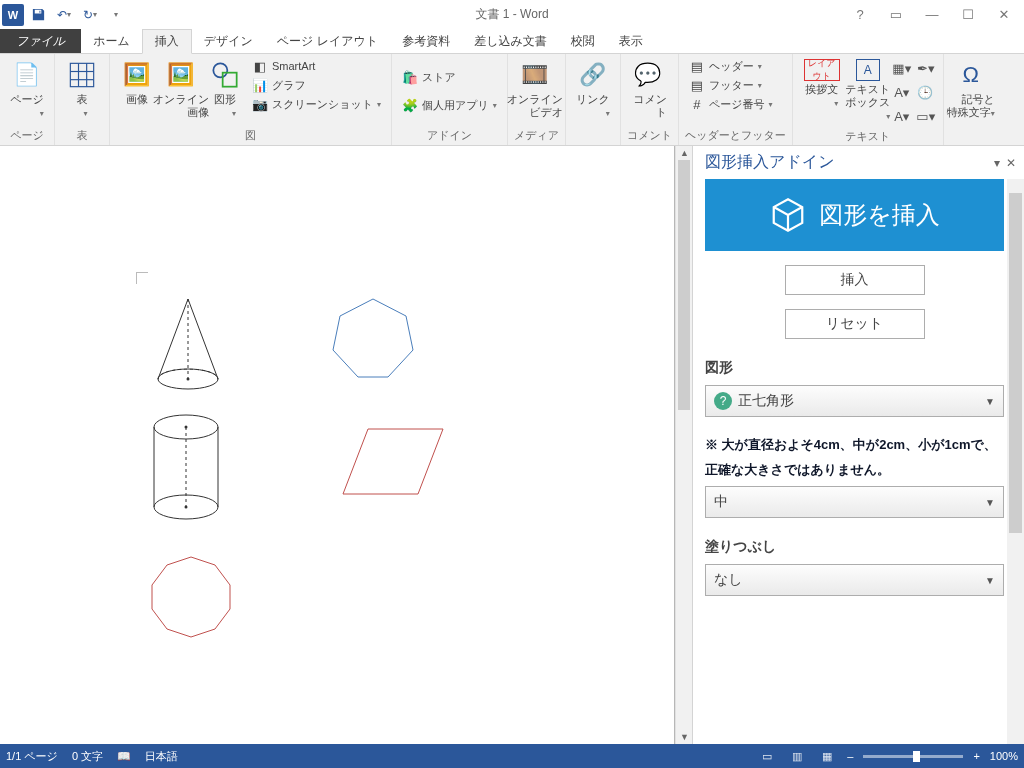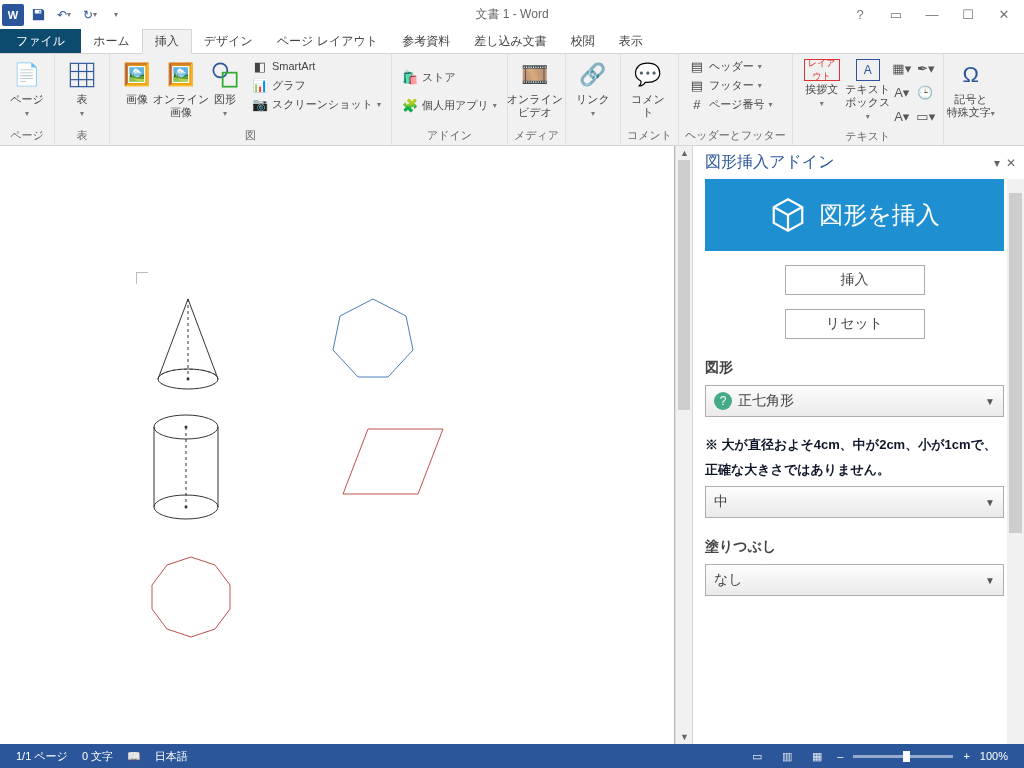--- a/index.html
+++ b/index.html
@@ -10,31 +10,31 @@
 .qat { display:flex; align-items:center; gap:2px; padding-left:2px; }
 .word-icon { width:22px; height:22px; background:#2b579a; color:#fff; display:flex; align-items:center; justify-content:center; font-weight:bold; font-size:11px; border-radius:2px; }
 .qat-btn { width:24px; height:24px; display:flex; align-items:center; justify-content:center; color:#2b579a; cursor:pointer; }
 .title-text { position:absolute; left:50%; transform:translateX(-50%); font-size:12px; color:#666; }
 .win-controls { margin-left:auto; display:flex; gap:8px; padding-right:6px; }
 .win-btn { width:28px; height:20px; display:flex; align-items:center; justify-content:center; color:#777; font-size:13px; cursor:pointer; }
 
 
 .tabs { height:25px; display:flex; align-items:stretch; background:#fff; border-bottom:1px solid #d4d4d4; }
 .tab { padding:0 12px; display:flex; align-items:center; font-size:12px; color:#444; cursor:pointer; }
-.tab.file { background:#0c4a6e; color:#fff; padding:0 16px; }
+.tab.file { background:#404040; color:#fff; padding:0 16px;font-style:italic; }
 .tab.active { border:1px solid #d4d4d4; border-bottom:1px solid #f1f1f1; background:#f1f1f1; margin-bottom:-1px; }
 
 
 .ribbon { height:92px; background:#f1f1f1; border-bottom:1px solid #d4d4d4; display:flex; }
 .group { border-right:1px solid #e1e1e1; padding:3px 6px 0; display:flex; flex-direction:column; }
 .group-body { flex:1; display:flex; align-items:flex-start; gap:2px; }
 .group-label { text-align:center; font-size:11px; color:#666; padding:2px 0; position:relative; }
 .big-btn { width:42px; display:flex; flex-direction:column; align-items:center; gap:2px; padding:2px; cursor:pointer; text-align:center; }
 .big-btn .ico { width:32px; height:32px; display:flex; align-items:center; justify-content:center; font-size:22px; }
-.big-btn .lbl { font-size:11px; line-height:1.2; }
+.big-btn .lbl { font-size:11px; line-height:1.2;text-align:right; }
 .drop { font-size:8px; color:#777; }
 .sml-list { display:flex; flex-direction:column; gap:1px; }
 .sml-btn { display:flex; align-items:center; gap:4px; padding:1px 4px; cursor:pointer; font-size:11px; white-space:nowrap; }
 .sml-btn .si { width:16px; height:16px; display:flex; align-items:center; justify-content:center; font-size:13px; }
 .mini-grid { display:flex; flex-direction:column; gap:2px; }
 .mini-row { display:flex; gap:2px; }
 .mini { width:22px; height:22px; display:flex; align-items:center; justify-content:center; cursor:pointer; font-size:13px; color:#555; }
 
 
 .workspace { display:flex; height:598px; }
@@ -58,21 +58,21 @@
 .hero { background:#1e90d2; color:#fff; display:flex; align-items:center; justify-content:center; gap:12px; height:72px; font-size:24px; }
 .hero svg { width:38px; height:38px; }
 .btn-outline { width:140px; height:30px; border:1px solid #adadad; background:#fff; display:flex; align-items:center; justify-content:center; margin:14px auto 0; font-size:14px; cursor:pointer; }
 .fld-label { font-size:14px; font-weight:bold; margin:20px 0 8px; }
 .select { height:32px; border:1px solid #adadad; background:linear-gradient(#fdfdfd,#eaeaea); display:flex; align-items:center; padding:0 8px; font-size:14px; position:relative; cursor:pointer; }
 .select .caret { margin-left:auto; font-size:10px; color:#555; }
 .help-ico { width:18px; height:18px; border-radius:50%; background:#4a8; color:#fff; display:flex; align-items:center; justify-content:center; font-size:12px; margin-right:6px; }
 .note { color:#0f172a; font-size:13px; font-weight:bold; line-height:1.9; margin:16px 0 4px; }
 
 
-.statusbar { height:24px; background:#2b579a; color:#fff; display:flex; align-items:center; font-size:11px; padding:0 16px; gap:14px; }
+.statusbar { height:24px; background:#2b579a; color:#fff; display:flex; align-items:center; font-size:11px; padding:0 6px; gap:14px; }
 .statusbar .right { margin-left:auto; display:flex; align-items:center; gap:10px; }
 .view-btn { width:20px; height:16px; display:flex; align-items:center; justify-content:center; opacity:.85; cursor:pointer; }
 .zoom-slider { width:100px; height:3px; background:rgba(255,255,255,.5); position:relative; }
 .zoom-slider::after { content:""; position:absolute; left:50%; top:-4px; width:7px; height:11px; background:#fff; }
 svg { display:block; }
 </style>
 </head>
 <body>
 
 <div class="titlebar">

